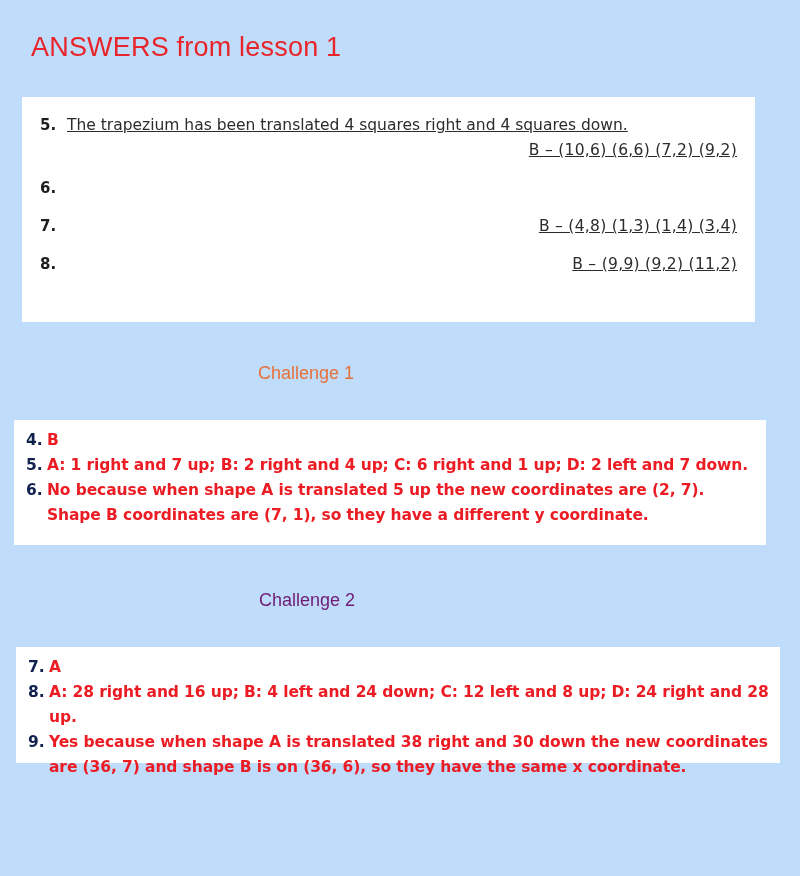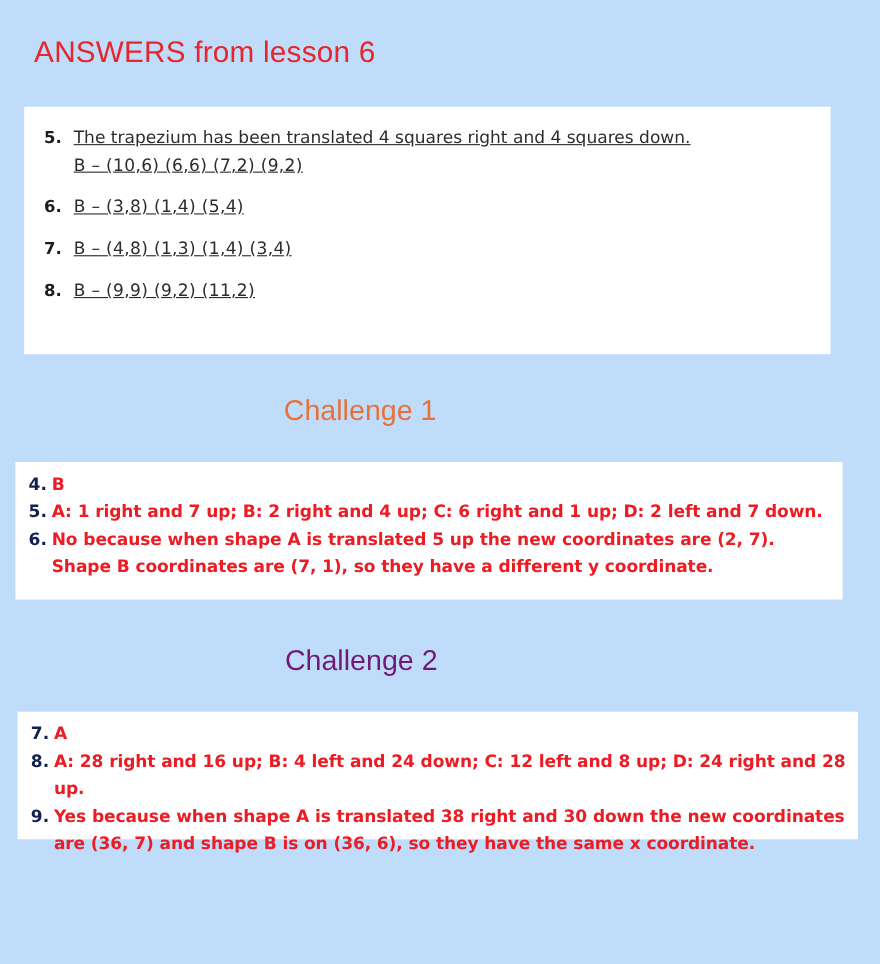--- a/index.html
+++ b/index.html
@@ -61,26 +61,27 @@
   #panel-main .qbody {
     flex: 1 1 auto;
   }
   #panel-main .qline {
     display: block;
     white-space: nowrap;
     text-decoration: underline;
   }
   #panel-main .qline.coords {
     letter-spacing: 0.3px;
+    text-align: right;
   }
 
   
   .challenge-heading {
     position: absolute;
-    font-size: 26px;
+    font-size: 18px;
     line-height: 32px;
     white-space: nowrap;
     font-weight: 400;
   }
   #challenge-1-heading {
     left: 258px;
     top: 357px;
     color: #e8703a;
   }
   #challenge-2-heading {
@@ -119,36 +120,35 @@
   }
   .challenge-panel .ctext {
     flex: 1 1 auto;
     color: #ec1c24;
     letter-spacing: -0.1px;
   }
 </style>
 </head>
 <body>
 
-<div class="page-title">ANSWERS from lesson 6</div>
+<div class="page-title">ANSWERS from lesson 1</div>
 
 <div class="panel" id="panel-main">
 
   <div class="qrow">
     <span class="qnum">5.</span>
     <span class="qbody">
       <span class="qline">The trapezium has been translated 4 squares right and 4 squares down.</span>
       <span class="qline coords">B – (10,6) (6,6) (7,2) (9,2)</span>
     </span>
   </div>
 
   <div class="qrow">
     <span class="qnum">6.</span>
     <span class="qbody">
-      <span class="qline coords">B – (3,8) (1,4) (5,4)</span>
     </span>
   </div>
 
   <div class="qrow">
     <span class="qnum">7.</span>
     <span class="qbody">
       <span class="qline coords">B – (4,8) (1,3) (1,4) (3,4)</span>
     </span>
   </div>
 

